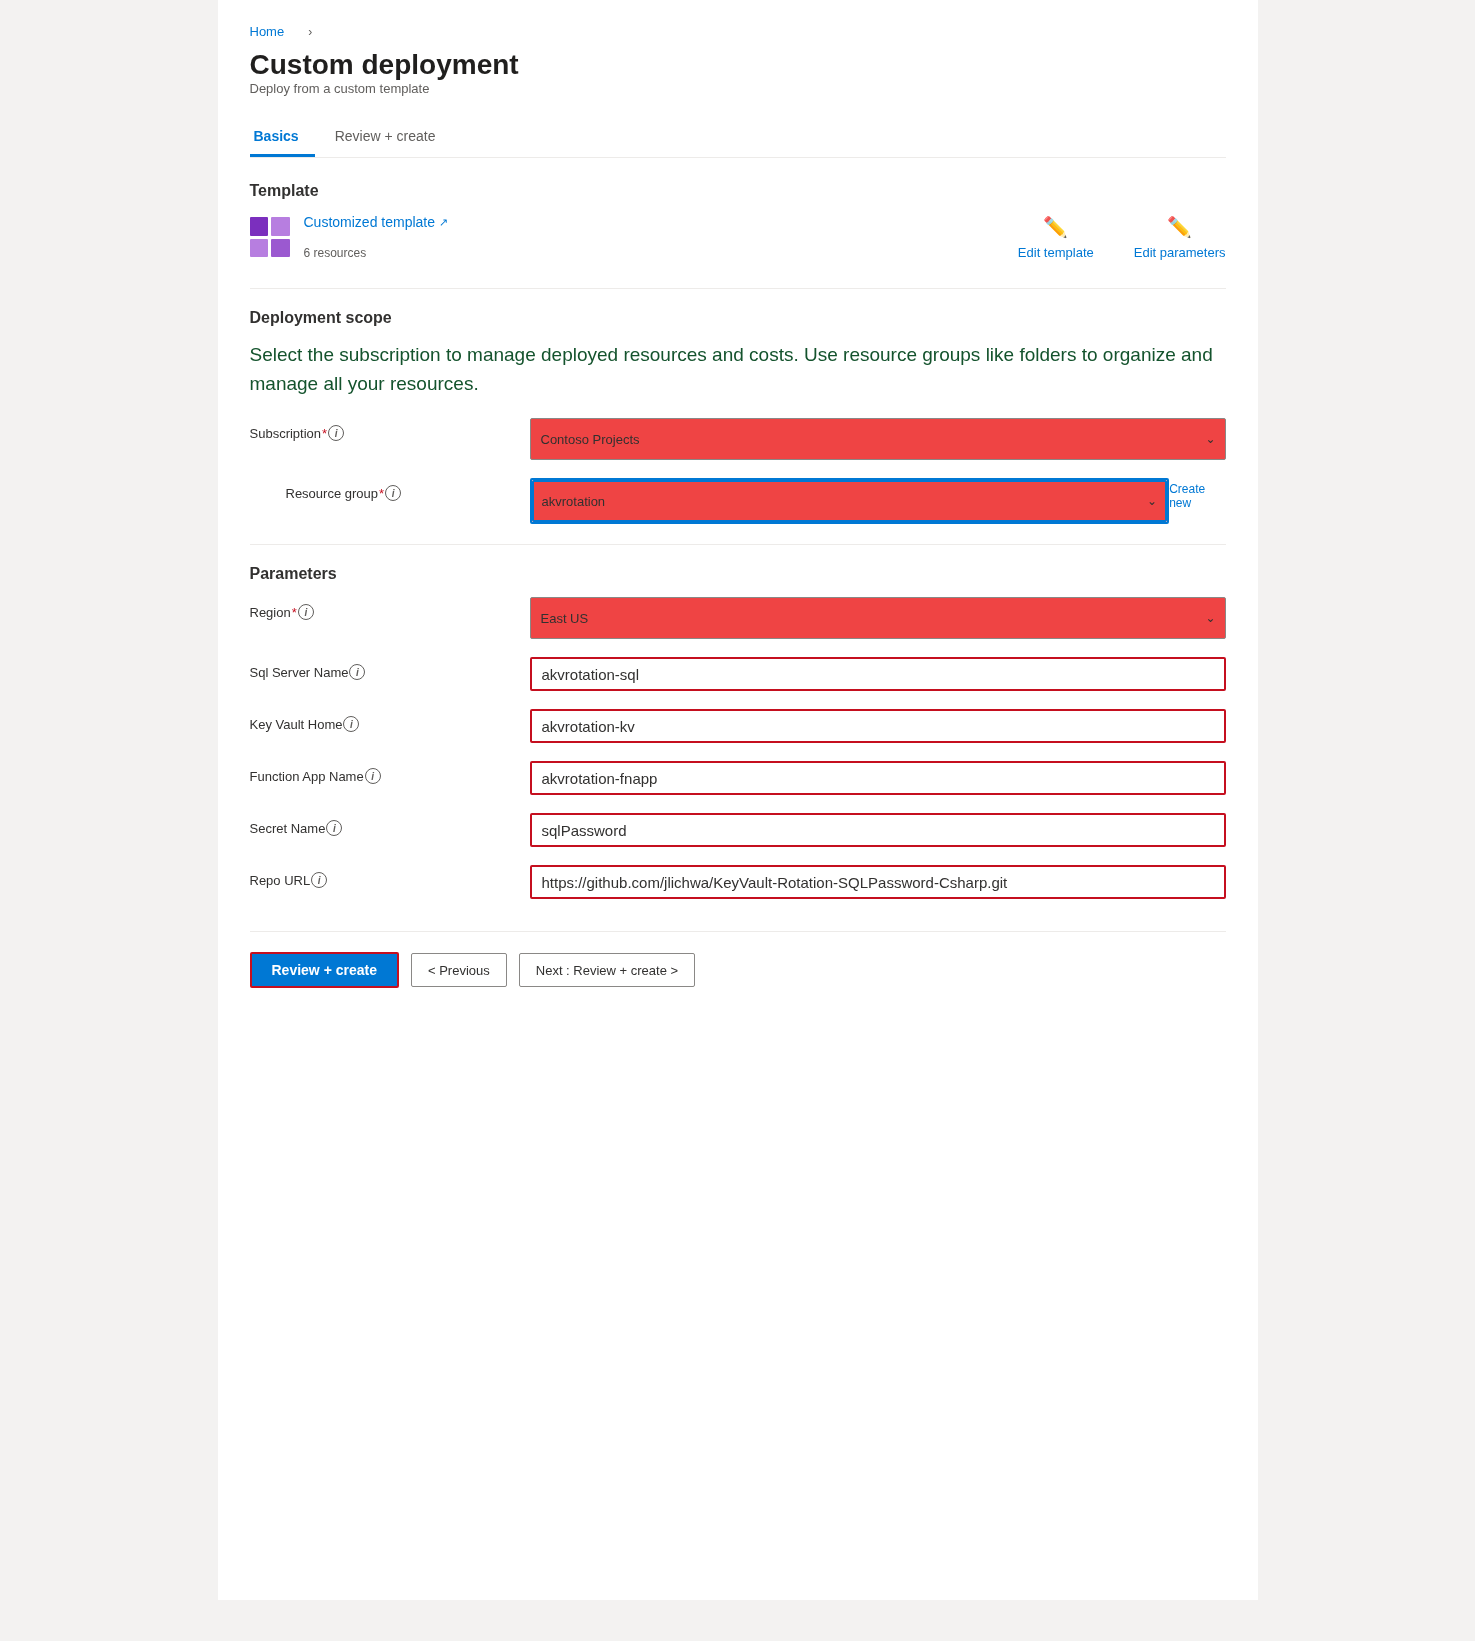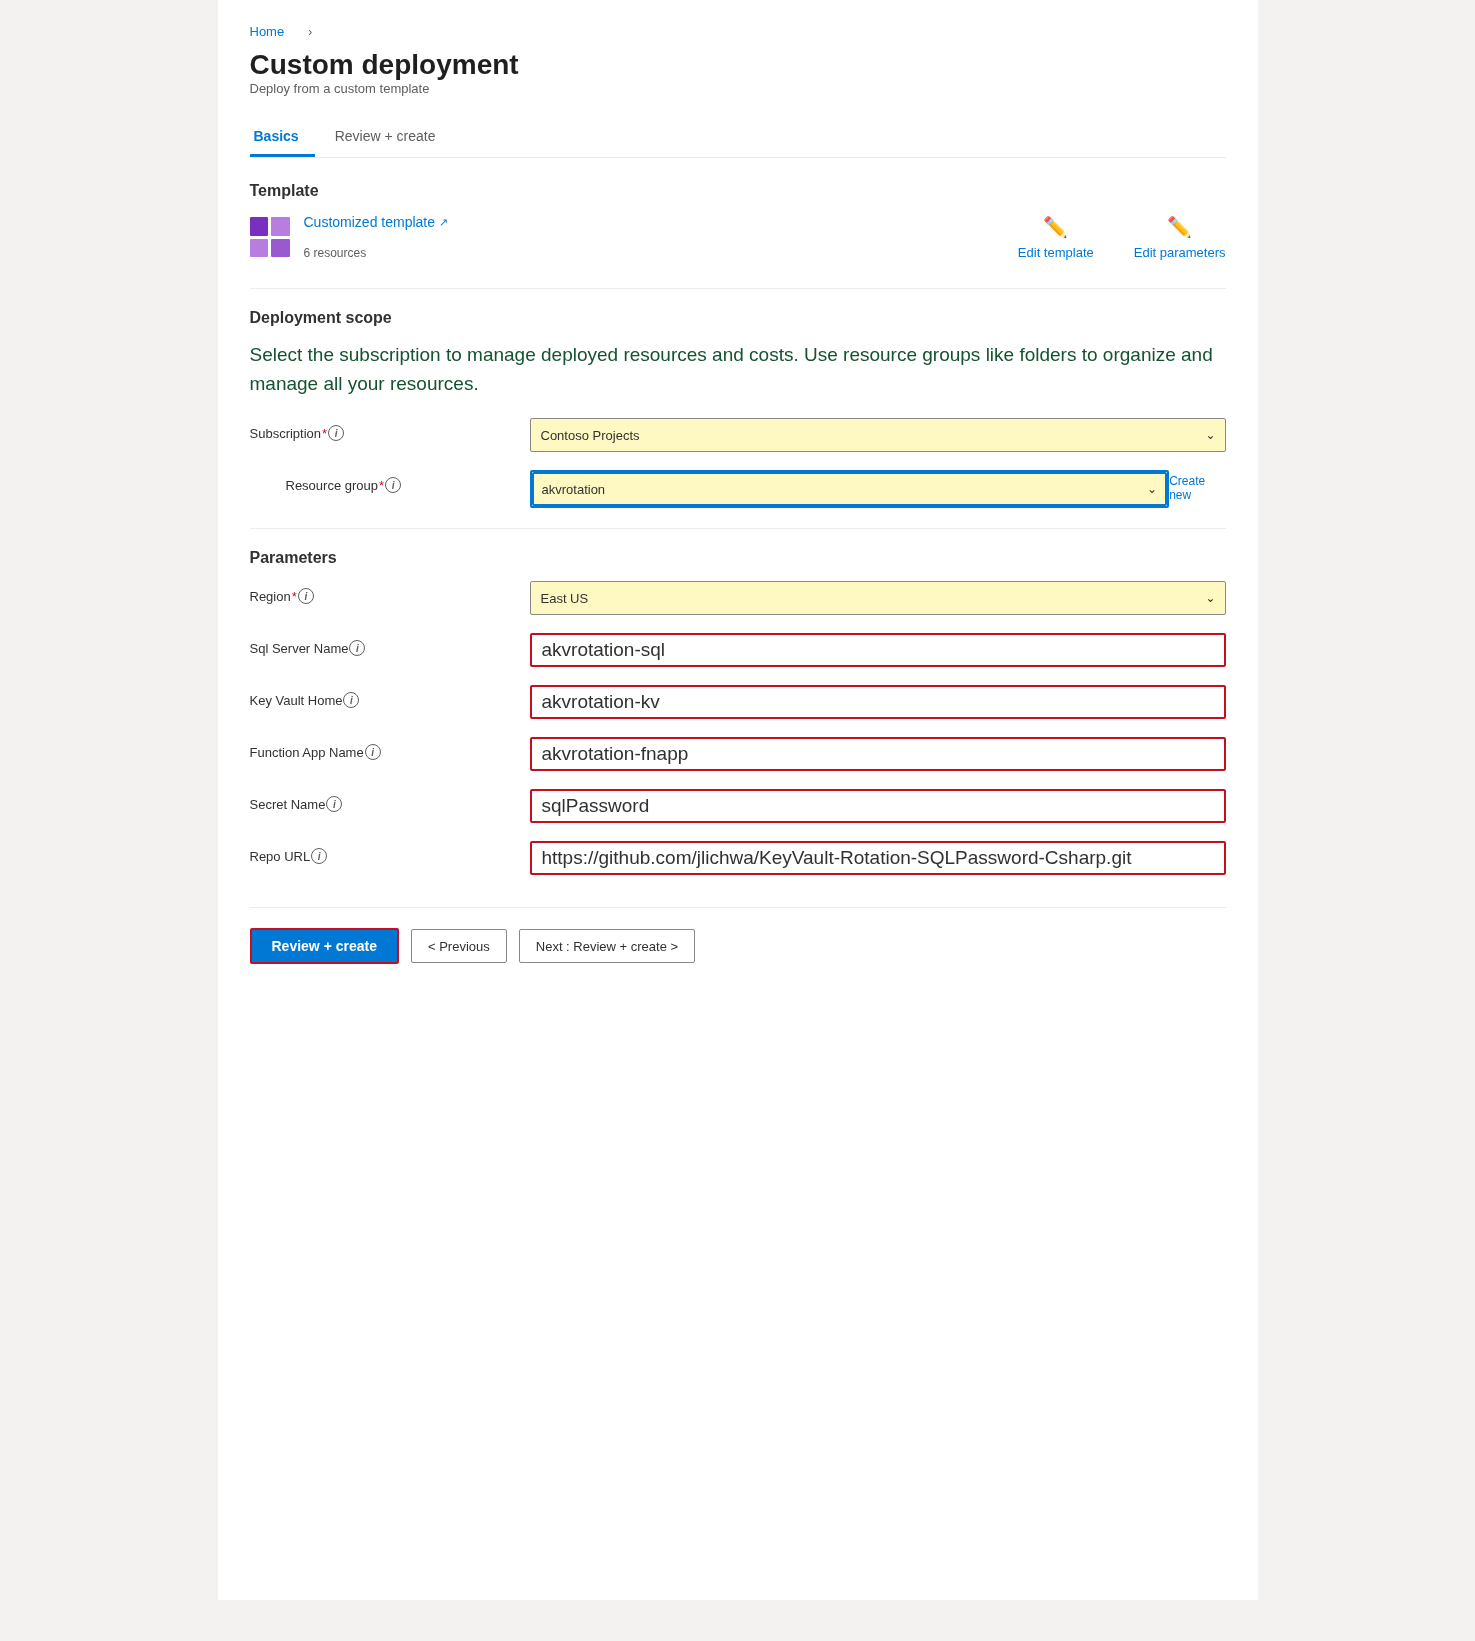--- a/index.html
+++ b/index.html
@@ -169,26 +169,26 @@
     }
     .select-wrapper {
       position: relative;
       width: 100%;
     }
     .select-field {
       width: 100%;
       padding: 6px 32px 6px 10px;
       border: 1px solid #8a8886;
       border-radius: 2px;
-      background: #fef9c3;
+      background: #ef4444;
       font-size: 13px;
       color: #323130;
       appearance: none;
       cursor: pointer;
-      height: 34px;
+      height: 42px;
     }
     .chevron-down {
       position: absolute;
       right: 10px;
       top: 50%;
       transform: translateY(-50%);
       pointer-events: none;
       font-size: 12px;
       color: #323130;
     }
@@ -211,21 +211,21 @@
       font-size: 12px;
       cursor: pointer;
       margin-top: 4px;
       text-decoration: none;
     }
     .input-field {
       width: 100%;
       padding: 6px 10px;
       border: 1px solid #8a8886;
       border-radius: 2px;
-      font-size: 19px;
+      font-size: 15px;
       color: #323130;
       height: 34px;
     }
     .input-red-border {
       border: 2px solid #c50f1f !important;
     }
     .parameters-section {
       margin-top: 8px;
     }
     .footer-bar {

